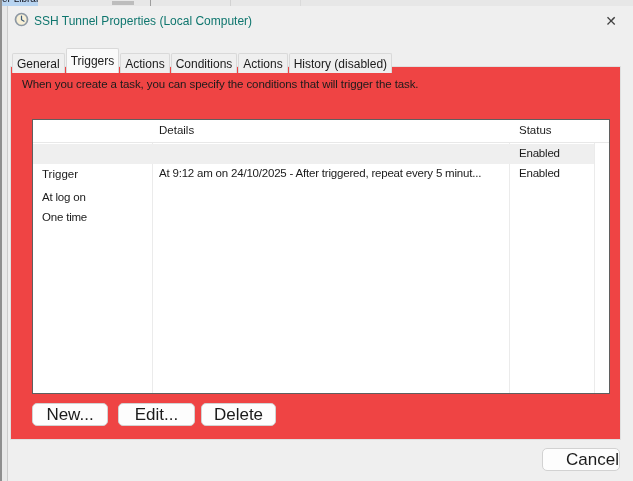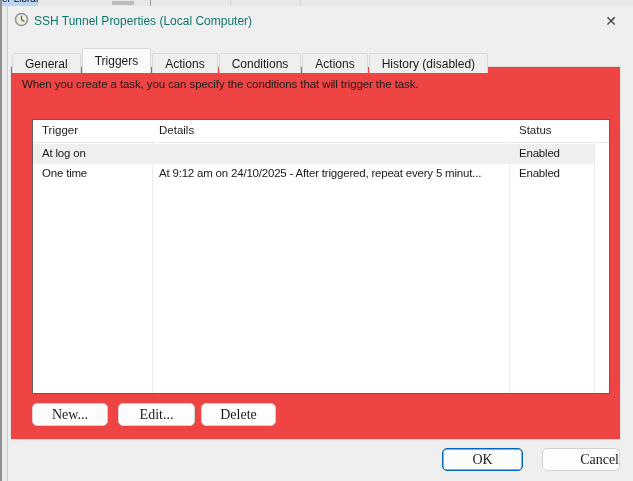--- a/index.html
+++ b/index.html
@@ -24,45 +24,45 @@
   .dialog { position:absolute; left:8px; top:6px; width:625px; height:475px; background:#efefef; }
 
   .titlebar { position:absolute; left:0; top:0; width:625px; height:36px; }
   .title-icon { position:absolute; left:6px; top:6px; width:15px; height:15px; }
   .title-text { position:absolute; left:26px; top:8px; font-size:12px; color:#0f766e; white-space:nowrap; }
   .close-btn { position:absolute; right:6px; top:1px; width:32px; height:28px; display:flex; align-items:center;
                justify-content:center; font-size:14px; color:#404040; cursor:pointer; background:transparent; border:none; }
 
   
   .tabstrip { position:absolute; left:4px; top:36px; height:31px; display:flex; align-items:flex-end; z-index:3; }
-  .tab { font-size:12px; padding:0 12px; height:20px; line-height:20px; background:#efefef;
+  .tab { font-size:12px; padding:0 4px; height:20px; line-height:20px; background:#efefef;
          border:1px solid #d9d9d9; border-bottom:none; border-radius:2px 2px 0 0; margin-right:1px;
          white-space:nowrap; cursor:pointer; }
   .tab.active { height:25px; line-height:24px; background:#fafafa; position:relative; z-index:4; }
 
   
   .page { position:absolute; left:2px; top:60px; width:611px; height:374px; background:#ef4444;
           border:1px solid #dfdfdf; z-index:1; }
   .desc { position:absolute; left:11px; top:11px; font-size:11.5px; letter-spacing:-0.1px; color:#1b1b1b; white-space:nowrap; }
 
   
   .ltable { position:absolute; left:21px; top:52px; width:578px; height:275px; background:#ffffff;
             border:1px solid #5f5f5f; overflow:hidden; }
   .lt-col-line { position:absolute; top:0; width:1px; height:100%; background:#ebebeb; }
   .lt-head { position:absolute; left:0; top:0; width:100%; height:23px; border-bottom:1px solid #e8e8e8; background:#ffffff; }
   .lt-head span { position:absolute; top:4px; font-size:11.5px; color:#1b1b1b; white-space:nowrap; }
   .lt-row { position:absolute; left:0; width:100%; height:20px; font-size:11.5px; letter-spacing:-0.2px; cursor:default; }
   .lt-row .hl { position:absolute; left:0; top:0; width:561px; height:20px; background:#efefef; }
   .lt-row span { position:absolute; top:3px; white-space:nowrap; }
-  .c1 { left:9px; } .c2 { left:126px; width:372px; overflow:hidden; } .c3 { left:486px; }
+  .c1 { left:9px;margin-top:44px; } .c2 { left:126px; width:372px; overflow:hidden; } .c3 { left:486px; }
   .lt-head .c2 { left:126px; width:auto; }
 
   
   .btn { position:absolute; height:23px; background:#fdfdfd; border:1px solid #d2d2d2; border-radius:5px;
-         font-size:14px; font-family:Liberation Serif, serif; color:#1b1b1b; cursor:pointer; }
+         font-size:17px; font-family:Liberation Sans, sans-serif; color:#1b1b1b; cursor:pointer; }
   .btn-new    { left:21px;  top:336px; width:76px; }
   .btn-edit   { left:107px; top:336px; width:77px; }
   .btn-delete { left:190px; top:336px; width:75px; }
   .btn-ok     { left:434px; top:442px; width:81px; border-color:#0067c0; box-shadow:0 0 0 0.5px #0067c0 inset; }
   .btn-cancel { left:534px; top:442px; width:78px;text-align:right; }
 </style>
 </head>
 <body>
 
 <div class="screen">
@@ -125,16 +125,15 @@
           <span class="c2">At 9:12 am on 24/10/2025 - After triggered, repeat every 5 minut...</span>
           <span class="c3">Enabled</span>
         </div>
       </div>
 
       <button class="btn btn-new">New...</button>
       <button class="btn btn-delete">Delete</button>
       <button class="btn btn-edit">Edit...</button>
     </div>
 
-    <button class="btn btn-ok">OK</button>
     <button class="btn btn-cancel">Cancel</button>
   </div>
 </div>
 
 </body></html>

